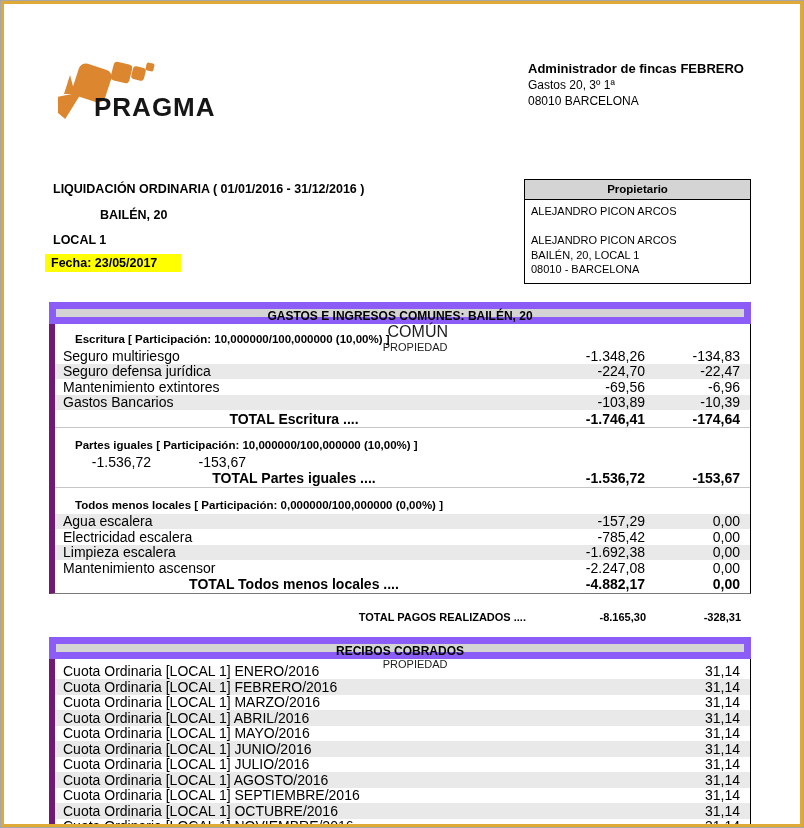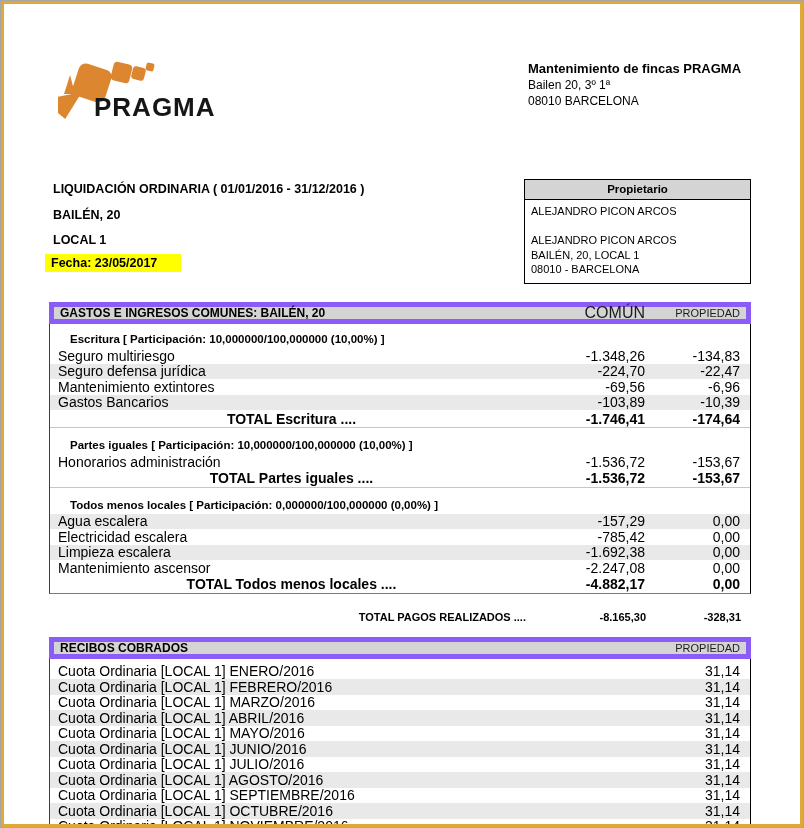--- a/index.html
+++ b/index.html
@@ -18,37 +18,37 @@
   .swoosh1{left:3px;top:42px;width:24px;height:27px;clip-path:polygon(0 18%,100% 0,30% 100%,0 78%);}
   .swoosh2{left:9px;top:25px;width:11px;height:19px;clip-path:polygon(55% 0,100% 100%,0 100%);}
   .logo-text{position:absolute;left:39px;top:42px;font-size:26px;font-weight:800;letter-spacing:1px;color:#161616;}
 
   .sender{position:absolute;left:528px;top:61px;line-height:16px;font-size:12px;}
   .sender .s1{font-weight:bold;font-size:13px;}
 
   
   .title-line{position:absolute;left:53px;font-size:12.5px;font-weight:bold;white-space:pre;}
   .t1{top:182px;}
-  .t2{top:208px;}
+  .t2{top:208px;margin-left:47px;}
   .t3{top:233px;}
   .fecha{position:absolute;left:45px;top:254px;background:#ffff00;font-size:12.5px;font-weight:bold;padding:2px 24px 2px 6px;}
 
   .owner-box{position:absolute;left:524px;top:179px;width:227px;box-sizing:border-box;border:1px solid #000;}
   .owner-head{background:#d4d4d4;border-bottom:1px solid #000;text-align:center;font-weight:bold;font-size:11.5px;padding:3px 0 4px;}
   .owner-body{padding:4px 6px 6px;font-size:11px;line-height:14.5px;min-height:70px;}
   .owner-body .blank{height:14.5px;}
 
   
   .tables{position:absolute;left:49px;top:302px;width:702px;}
-  .bar{box-sizing:border-box;border:5px solid #8b5cf6;background:#d4d4d4;height:22px;display:flex;align-items:center;padding:0 6px;}
+  .bar{box-sizing:border-box;border:7px solid #8b5cf6;background:#d4d4d4;height:22px;display:flex;align-items:center;padding:0 6px;flex-direction:column;}
   .bar .bar-title{flex:1;font-weight:bold;font-size:12px;}
   .bar .bar-col{width:96px;text-align:right;font-size:16px;color:#1c1c1c;}
   .bar .bar-col2{width:95px;text-align:right;font-size:11px;color:#1c1c1c;}
 
-  .tbody{border-left:1px solid #701a75;border-right:1px solid #000;padding-top:7px;}
+  .tbody{border-left:6px solid #701a75;border-right:1px solid #000;padding-top:7px;}
   .tbody.gastos-body{border-bottom:1px solid #7a7a7a;}
   .sec-heading{font-weight:bold;font-size:11.5px;padding:2px 0 3px 20px;}
   .sec-gap{height:9px;}
   .row{display:flex;align-items:center;height:15.5px;font-size:14px;padding-right:10px;}
   .row .r-name{flex:1;padding-left:8px;white-space:nowrap;overflow:hidden;}
   .row .r-comun{width:96px;text-align:right;}
   .row .r-prop{width:95px;text-align:right;}
   .row.shaded{background:#e9e9e9;}
   .row.total{font-weight:bold;height:17px;}
   .row.total .r-name{text-align:center;padding-right:24px;}
@@ -69,22 +69,22 @@
     <div class="shape swoosh1"></div>
     <div class="shape swoosh2"></div>
     <div class="shape d-big"></div>
     <div class="shape d-med"></div>
     <div class="shape d-sm"></div>
     <div class="shape d-tiny"></div>
     <div class="logo-text">PRAGMA</div>
   </div>
 
   <div class="sender">
-    <div class="s1">Mantenimiento de fincas PRAGMA</div>
-    <div>Bailen 20, 3º 1ª</div>
+    <div class="s1">Administrador de fincas FEBRERO</div>
+    <div>Gastos 20, 3º 1ª</div>
     <div>08010 BARCELONA</div>
   </div>
 
   <div class="title-line t1">LIQUIDACIÓN ORDINARIA ( 01/01/2016 - 31/12/2016 )</div>
   <div class="title-line t2">BAILÉN, 20</div>
   <div class="title-line t3">LOCAL 1</div>
   <div class="fecha">Fecha: 23/05/2017</div>
 
   <div class="owner-box">
     <div class="owner-head">Propietario</div>
@@ -128,21 +128,20 @@
           <div class="r-prop">-10,39</div>
         </div>
         <div class="row total sec-sep">
           <div class="r-name">TOTAL Escritura ....</div>
           <div class="r-comun">-1.746,41</div>
           <div class="r-prop">-174,64</div>
         </div>
         <div class="sec-gap"></div>
         <div class="sec-heading">Partes iguales [ Participación: 10,000000/100,000000 (10,00%) ]</div>
         <div class="row ">
-          <div class="r-name">Honorarios administración</div>
           <div class="r-comun">-1.536,72</div>
           <div class="r-prop">-153,67</div>
         </div>
         <div class="row total sec-sep">
           <div class="r-name">TOTAL Partes iguales ....</div>
           <div class="r-comun">-1.536,72</div>
           <div class="r-prop">-153,67</div>
         </div>
         <div class="sec-gap"></div>
         <div class="sec-heading">Todos menos locales [ Participación: 0,000000/100,000000 (0,00%) ]</div>

